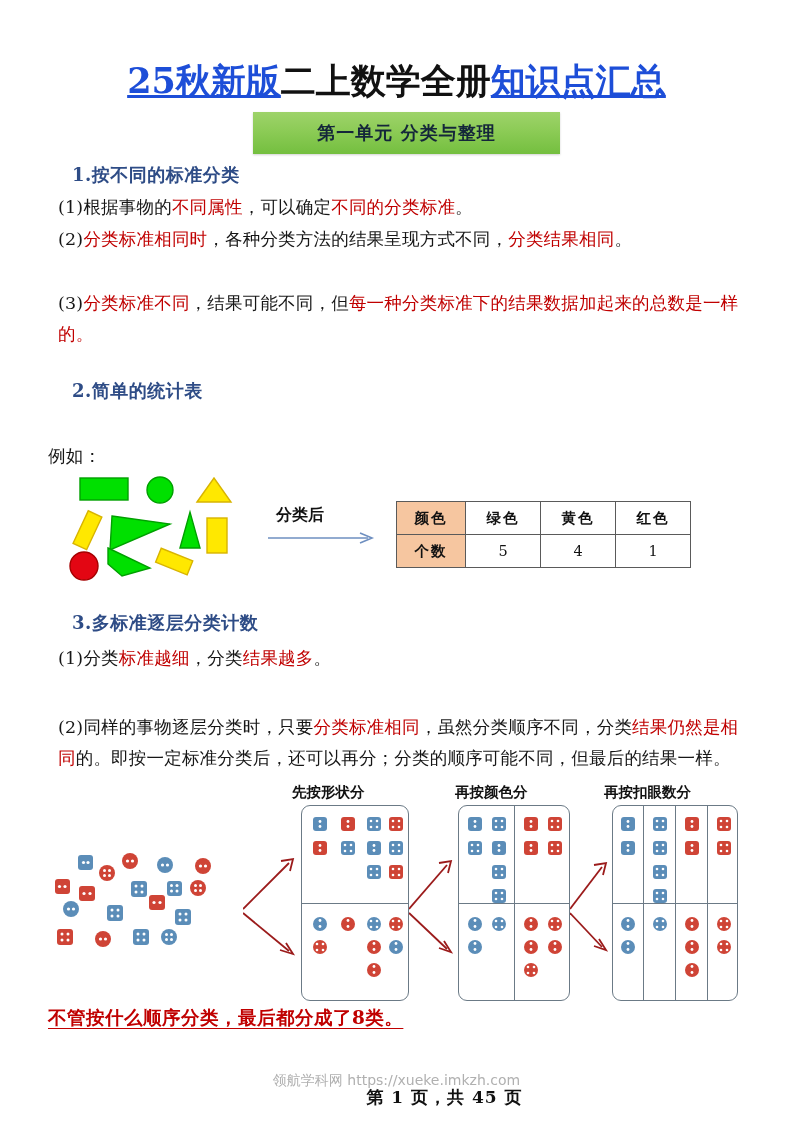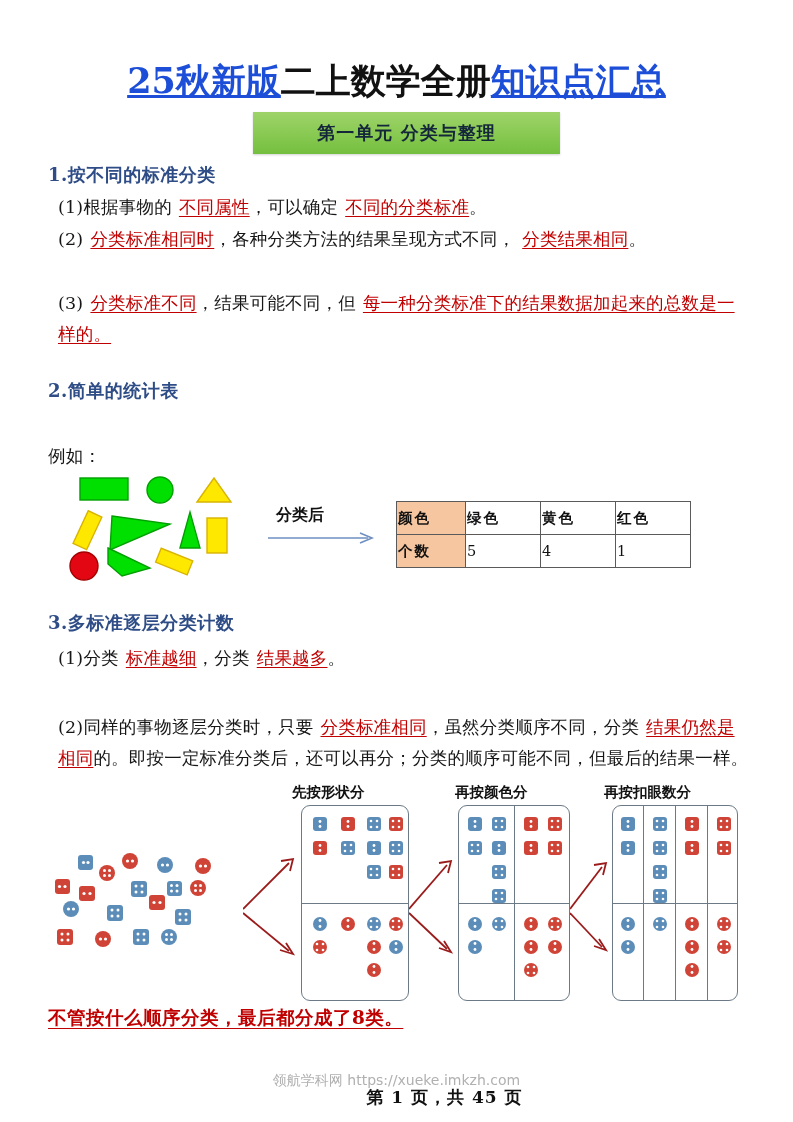--- a/index.html
+++ b/index.html
@@ -35,48 +35,48 @@
     font-size:18px;font-weight:bold;color:#14263a;
     font-family:"DejaVu Serif","Liberation Serif",serif;
     letter-spacing:1px;
   }
 
   
   .sec-head{
     position:absolute;
     font-size:18px;font-weight:bold;color:#2e4c86;
     font-family:"DejaVu Serif","Liberation Serif",serif;
-    white-space:nowrap;letter-spacing:.5px;
+    white-space:nowrap;letter-spacing:.5px;margin-left:24px;
   }
   .para{
     position:absolute;
     font-size:17.5px;color:#161616;
     font-family:"DejaVu Serif","Liberation Serif",serif;
     line-height:31px;letter-spacing:.2px;
   }
-  .ru{color:#c00000;text-decoration:underline;text-underline-offset:3px;padding-left:7px;}
+  .ru{color:#c00000;text-underline-offset:3px;}
 
   
   .shapes{position:absolute;left:62px;top:472px;width:320px;height:108px;}
   .arrow-label{
     position:absolute;left:276px;top:505px;
     font-size:16px;color:#111;font-weight:bold;
     font-family:"DejaVu Serif","Liberation Serif",serif;
   }
   .blue-arrow{position:absolute;left:268px;top:530px;}
 
   
   .stat-table{
     position:absolute;left:396px;top:501px;
     border-collapse:collapse;
     font-family:"DejaVu Serif","Liberation Serif",serif;
   }
   .stat-table td{
     border:1px solid #5a5a5a;
-    vertical-align:middle;
+    text-align:center;vertical-align:middle;
     font-size:14.5px;height:30px;color:#111;
   }
   .stat-table td.hdr{
     background:#f6c6a0;font-weight:bold;width:66px;letter-spacing:2px;
   }
   .stat-table td.cell{width:72px;}
   .stat-table td.colname{font-weight:bold;letter-spacing:2px;}
 
   
   .diagram{position:absolute;left:0;top:783px;width:793px;height:230px;}

